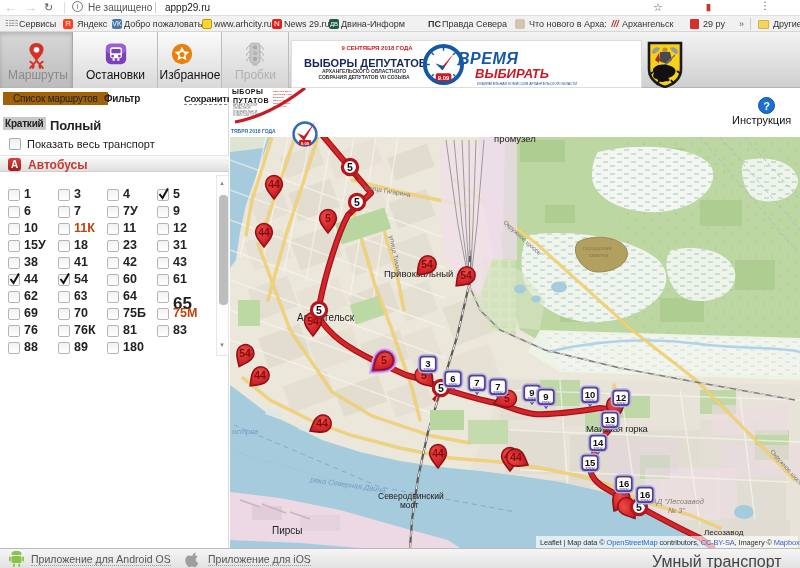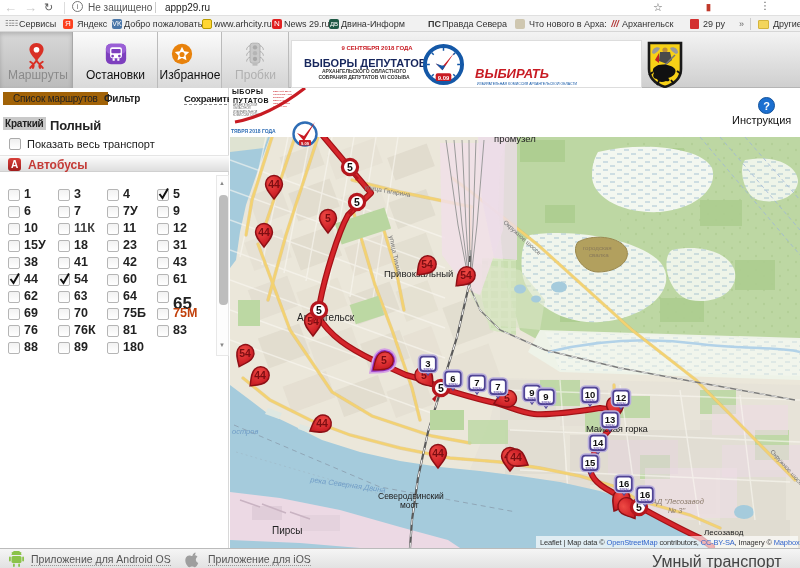--- a/index.html
+++ b/index.html
@@ -91,20 +91,21 @@
 <svg class="abs" style="left:130px;top:2px" width="43" height="43" viewBox="0 0 44 44">
 <circle cx="22" cy="22" r="19" fill="#fff" stroke="#1458a7" stroke-width="4"></circle>
 <g stroke="#1458a7" stroke-width="1.5">
         <path d="M22,5 v3 M22,36 v3 M5,22 h3 M36,22 h3 M10,10 l2,2 M32,32 l2,2 M34,10 l-2,2 M12,32 l-2,2"></path>
       </g>
 <path d="M14,21 L21,28 L33,10 L21,24 Z" fill="#c81b23"></path>
 <path d="M14,21 L21,28 L24,23 L20,23 Z" fill="#1458a7"></path>
 <rect x="14" y="31" width="16" height="8" rx="2" fill="#c81b23"></rect>
 <text x="22" y="37.5" text-anchor="middle" font-size="6" font-weight="bold" fill="#fff">9.09</text>
 </svg>
+<div class="abs" style="left:166px;top:9px;width:135px;font-size:16px;font-weight:bold;font-style:italic;color:#1458a7;letter-spacing:.5px">ВРЕМЯ</div>
 <div class="abs" style="left:183px;top:25px;width:135px;font-size:13px;font-weight:bold;font-style:italic;color:#c81b23">ВЫБИРАТЬ</div>
 <div class="abs" style="left:185px;top:41px;width:80px;font-size:3.5px;color:#1458a7;white-space:nowrap">ИЗБИРАТЕЛЬНАЯ КОМИССИЯ АРХАНГЕЛЬСКОЙ ОБЛАСТИ</div>
 </div>
 <svg class="abs" style="left:647px;top:41px" width="36" height="47" viewBox="0 0 36 47">
 <path d="M2,2 H34 V28 C34,38 27,43 18,46 C9,43 2,38 2,28 Z" fill="#f7d117" stroke="#1a1a1a" stroke-width="2.6"></path>
 <path d="M5,12 C5,7 10,5 13,7 C12,10 9,12 7,13 Z" fill="#9a9a9a"></path>
 <path d="M31,12 C31,7 26,5 23,7 C24,10 27,12 29,13 Z" fill="#9a9a9a"></path>
 <circle cx="18" cy="9" r="2.6" fill="#b98c3f"></circle>
 <path d="M13,11 L23,11 L25,19 L20,23 L12,20 Z" fill="#4a4a4a"></path>
 <path d="M12,12 L8,19 L12,22 Z" fill="#c42222"></path>
@@ -142,21 +143,21 @@
     <span class="abs" style="left:24px;top:116px;font-size:12.5px;font-weight:bold;color:#222">6</span>
     <span class="abs" style="left:58px;top:118px;width:12px;height:12px;border:1px solid #b5b5b5;border-radius:2px;background:linear-gradient(#f2f2f2,#fff)"></span>
     <span class="abs" style="left:74px;top:116px;font-size:12.5px;font-weight:bold;color:#222">7</span>
     <span class="abs" style="left:107px;top:118px;width:12px;height:12px;border:1px solid #b5b5b5;border-radius:2px;background:linear-gradient(#f2f2f2,#fff)"></span>
     <span class="abs" style="left:123px;top:116px;font-size:12.5px;font-weight:bold;color:#222">7У</span>
     <span class="abs" style="left:157px;top:118px;width:12px;height:12px;border:1px solid #b5b5b5;border-radius:2px;background:linear-gradient(#f2f2f2,#fff)"></span>
     <span class="abs" style="left:173px;top:116px;font-size:12.5px;font-weight:bold;color:#222">9</span>
     <span class="abs" style="left:8px;top:135px;width:12px;height:12px;border:1px solid #b5b5b5;border-radius:2px;background:linear-gradient(#f2f2f2,#fff)"></span>
     <span class="abs" style="left:24px;top:133px;font-size:12.5px;font-weight:bold;color:#222">10</span>
     <span class="abs" style="left:58px;top:135px;width:12px;height:12px;border:1px solid #b5b5b5;border-radius:2px;background:linear-gradient(#f2f2f2,#fff)"></span>
-    <span class="abs" style="left:74px;top:133px;font-size:12.5px;font-weight:bold;color:#404040">11К</span>
+    <span class="abs" style="left:74px;top:133px;font-size:12.5px;font-weight:bold;color:#c2410c">11К</span>
     <span class="abs" style="left:107px;top:135px;width:12px;height:12px;border:1px solid #b5b5b5;border-radius:2px;background:linear-gradient(#f2f2f2,#fff)"></span>
     <span class="abs" style="left:123px;top:133px;font-size:12.5px;font-weight:bold;color:#222">11</span>
     <span class="abs" style="left:157px;top:135px;width:12px;height:12px;border:1px solid #b5b5b5;border-radius:2px;background:linear-gradient(#f2f2f2,#fff)"></span>
     <span class="abs" style="left:173px;top:133px;font-size:12.5px;font-weight:bold;color:#222">12</span>
     <span class="abs" style="left:8px;top:152px;width:12px;height:12px;border:1px solid #b5b5b5;border-radius:2px;background:linear-gradient(#f2f2f2,#fff)"></span>
     <span class="abs" style="left:24px;top:150px;font-size:12.5px;font-weight:bold;color:#222">15У</span>
     <span class="abs" style="left:58px;top:152px;width:12px;height:12px;border:1px solid #b5b5b5;border-radius:2px;background:linear-gradient(#f2f2f2,#fff)"></span>
     <span class="abs" style="left:74px;top:150px;font-size:12.5px;font-weight:bold;color:#222">18</span>
     <span class="abs" style="left:107px;top:152px;width:12px;height:12px;border:1px solid #b5b5b5;border-radius:2px;background:linear-gradient(#f2f2f2,#fff)"></span>
     <span class="abs" style="left:123px;top:150px;font-size:12.5px;font-weight:bold;color:#222">23</span>

